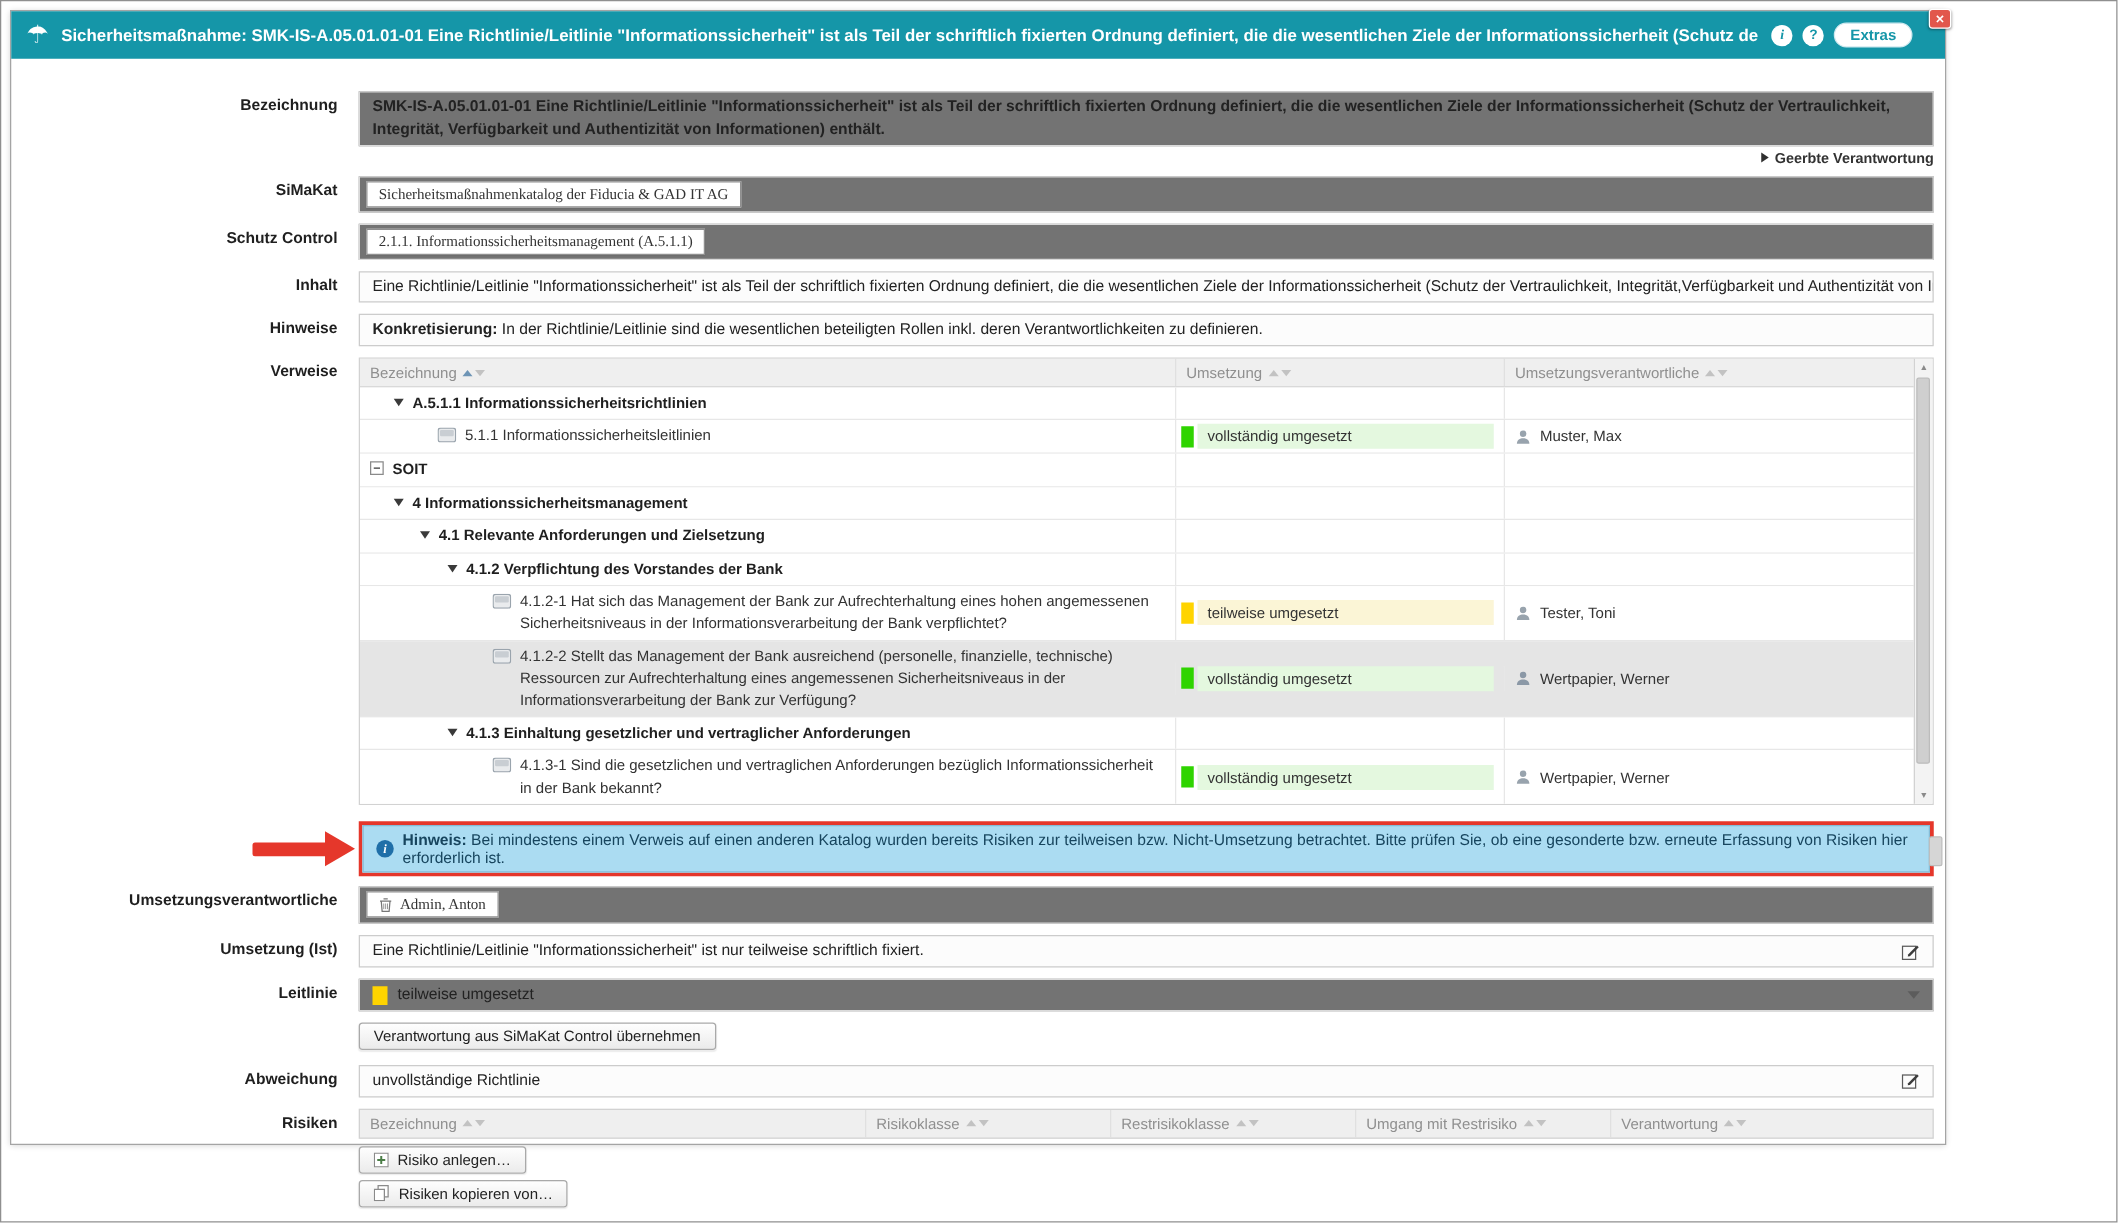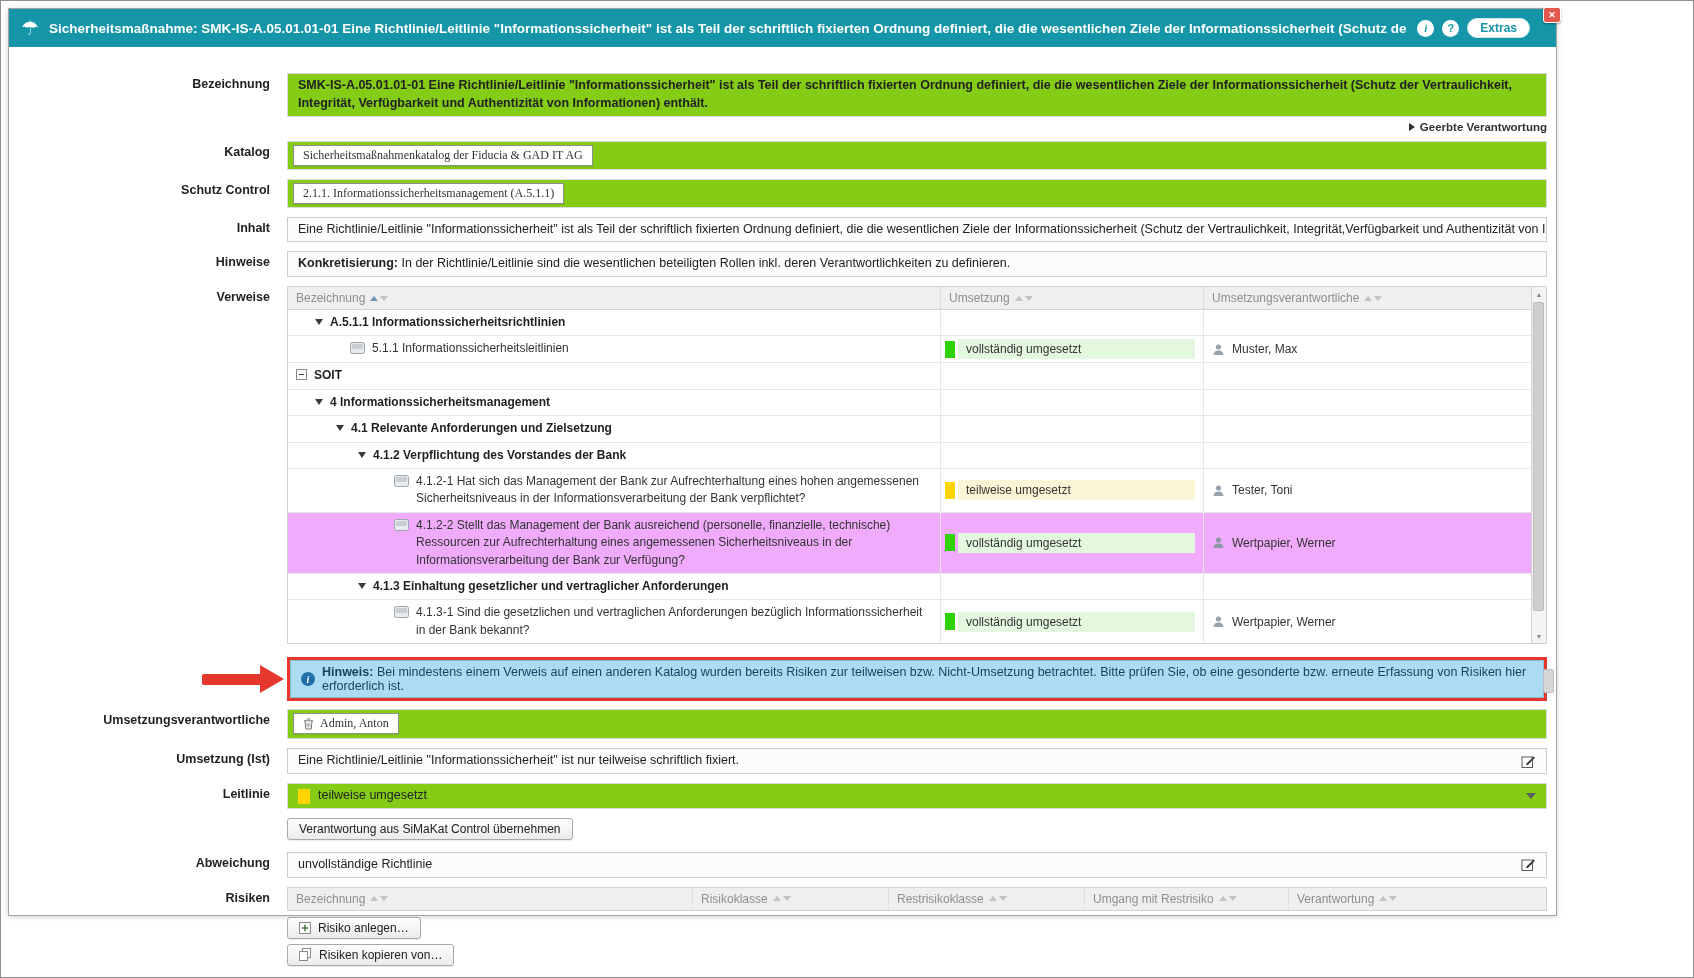--- a/index.html
+++ b/index.html
@@ -16,21 +16,21 @@
   .circle-icon { width:17px; height:17px; border-radius:50%; background:#fff; color:#1596a8; font-weight:bold; font-size:11px; display:flex; align-items:center; justify-content:center; cursor:default; }
   .circle-icon.italic { font-style:italic; font-family:"Liberation Serif", serif; }
   .extras-btn { background:#fff; color:#1596a8; font-weight:bold; font-size:12px; padding:2px 12px; border-radius:10px; border:1px solid #cfe9ef; }
   .close-btn { position:absolute; top:-2px; right:-5px; width:18px; height:16px; background:#e2574c; border:1px solid #fff; border-radius:3px; color:#fff; font-size:9px; font-weight:bold; display:flex; align-items:center; justify-content:center; box-shadow:0 1px 2px rgba(0,0,0,.35); z-index:60; }
 
   
   .content { padding:26px 0 0 0; position:relative; }
   .frow { display:flex; margin-bottom:9px; padding-right:9px; }
   .flabel { width:278px; flex-shrink:0; text-align:right; padding:4px 17px 0 0; font-weight:bold; font-size:12.5px; color:#1f1f1f; }
   .ffield { flex:1; min-width:0; position:relative; }
-  .box { background:#84cc16; border:1px solid #dadada; padding:3px 10px; font-size:12.5px; line-height:1.42; color:#222; }
+  .box { background:#737373; border:1px solid #dadada; padding:3px 10px; font-size:12.5px; line-height:1.42; color:#222; }
   .box.lite { background:#fcfcfc; border-color:#cccccc; }
   .box.oneline { white-space:nowrap; overflow:hidden; }
   .box.flexbox { display:flex; align-items:center; gap:8px; }
   .bold { font-weight:bold; }
 
   .geerbte-row { text-align:right; font-size:11.5px; font-weight:bold; color:#333; margin:-5px 9px 8px 0; }
   .geerbte-row .tri { display:inline-block; width:0; height:0; border-top:4px solid transparent; border-bottom:4px solid transparent; border-left:6px solid #2f2f2f; margin-right:5px; }
 
   .chip { display:inline-flex; align-items:center; gap:6px; background:#fff; border:1px solid #8f8f8f; padding:1px 9px; font-size:12px; color:#333; box-shadow:0 1px 1px rgba(0,0,0,.07); }
   .chip-holder { padding:3px 5px;font-family:Liberation Serif, serif; }
@@ -41,21 +41,21 @@
   .thead { display:flex; background:#efefef; border-bottom:1px solid #d2d2d2; color:#8f8f8f; font-size:12px; }
   .thead .hc { padding:4px 8px; display:flex; align-items:center; gap:5px; min-width:0; white-space:nowrap; overflow:hidden; }
   .hc1 { width:652px; } .hc2 { width:263px; border-left:1px solid #e0e0e0; } .hc3 { flex:1; border-left:1px solid #e0e0e0; }
   .sort { display:inline-flex; gap:2px; align-items:center; }
   .sort i { display:inline-block; width:0; height:0; border-left:4px solid transparent; border-right:4px solid transparent; }
   .sort .up { border-bottom:5px solid #c2c2c2; }
   .sort .dn { border-top:5px solid #c2c2c2; }
   .sort.active .up { border-bottom-color:#6d94b5; }
 
   .trow { display:flex; border-bottom:1px solid #e7e7e7; font-size:12px; color:#333; background:#fff; }
-  .trow.sel { background:#f0abfc; }
+  .trow.sel { background:#e5e5e5;align-items:center; }
   .tc1 { width:652px; padding:4px 8px; display:flex; align-items:flex-start; gap:7px; line-height:1.45; min-width:0; }
   .tc2 { width:263px; border-left:1px solid #e7e7e7; display:flex; align-items:center; padding:3px 8px 3px 4px; }
   .tc3 { flex:1; border-left:1px solid #e7e7e7; display:flex; align-items:center; gap:7px; padding:3px 8px; min-width:0; }
   .grp, .node-txt { font-weight:bold; color:#1f1f1f; }
   .minusbox { display:inline-block; width:11px; height:11px; border:1px solid #8a8a8a; background:#fff; position:relative; flex-shrink:0; margin-top:2px; }
   .minusbox::after { content:''; position:absolute; left:2px; right:2px; top:4px; border-top:1px solid #3a3a3a; }
   .tcaret { display:inline-block; width:0; height:0; border-left:4.5px solid transparent; border-right:4.5px solid transparent; border-top:6px solid #3a3a3a; margin-top:5px; flex-shrink:0; }
   .card-ic, .person-ic, .trash-ic { flex-shrink:0; display:inline-flex; }
   .card-ic { margin-top:2px; }
   .sq { width:10px; height:17px; flex-shrink:0; align-self:center; }
@@ -118,21 +118,21 @@
       <div class="flabel">Bezeichnung</div>
       <div class="ffield">
           <div class="box bold">SMK-IS-A.05.01.01-01 Eine Richtlinie/Leitlinie "Informationssicherheit" ist als Teil der schriftlich fixierten Ordnung definiert, die die wesentlichen Ziele der Informationssicherheit (Schutz der Vertraulichkeit, Integrität, Verfügbarkeit und Authentizität von Informationen) enthält.</div>
         </div>
     </div>
     <div class="geerbte-row">
       <span class="tri"></span><span>Geerbte Verantwortung</span>
     </div>
 
     <div class="frow">
-      <div class="flabel">Katalog</div>
+      <div class="flabel">SiMaKat</div>
       <div class="ffield">
           <div class="box chip-holder">
         <span class="chip">Sicherheitsmaßnahmenkatalog der Fiducia &amp; GAD IT AG</span>
       </div>
         </div>
     </div>
 
     <div class="frow">
       <div class="flabel">Schutz Control</div>
       <div class="ffield">

